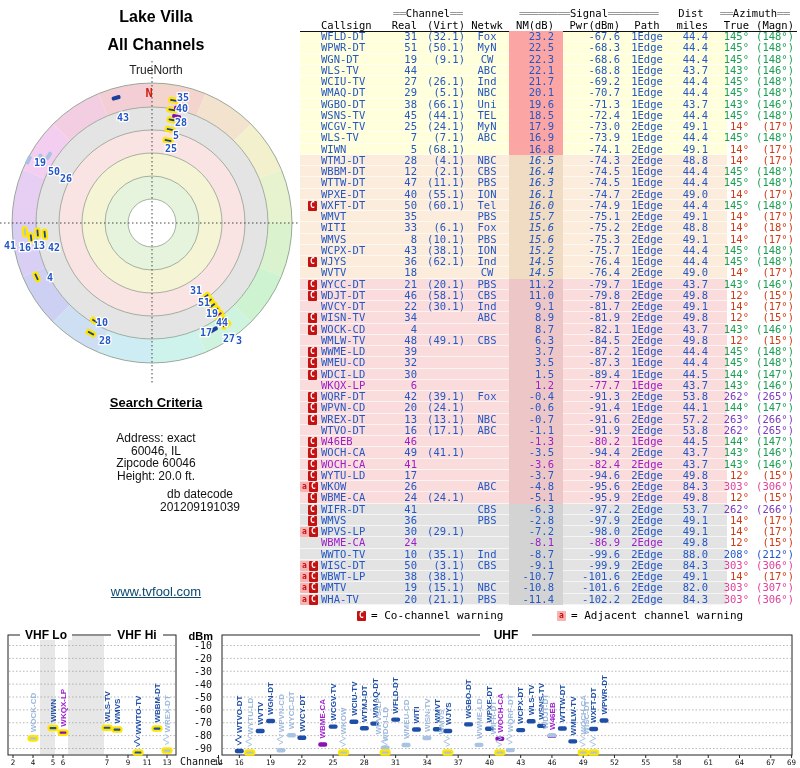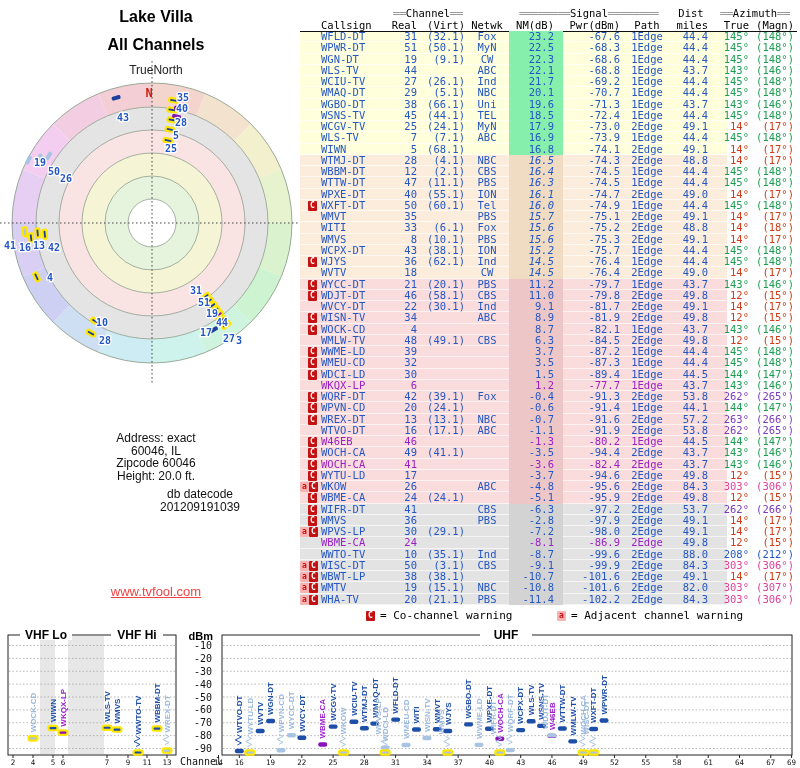--- a/index.html
+++ b/index.html
@@ -15,38 +15,38 @@
   #radar { position:absolute; left:0; top:55px; }
 
   .sc-head { position:absolute; left:0; top:395px; width:312px; text-align:center;
              font:bold 13px "Liberation Sans", sans-serif; text-decoration:underline; }
   .sc-lines { position:absolute; left:0; top:432px; width:312px; text-align:center;
               font:12px "Liberation Sans", sans-serif; line-height:12.6px; color:#111; }
   .sc-db { position:absolute; left:0; top:488px; width:312px; text-align:center;
            font:12px "Liberation Sans", sans-serif; line-height:13px; color:#111;margin-left:44px; }
   .site-link { position:absolute; left:0; top:584px; width:312px; text-align:center;
                font:13px "Liberation Sans", sans-serif; }
-  .site-link a { color:#ef4444; }
+  .site-link a { color:#0c4a6e; }
 
   
   #tbl { position:absolute; left:300px; top:8px; width:427px; font-size:10.5px; }
   .trow { display:grid; grid-template-columns:19px 72px 26px 48px 44px 54px 62px 44px 44px 36px 48px;
           height:11.26px; line-height:11.3px; white-space:nowrap; }
   .hrow { height:11.5px; line-height:11.5px; }
   .hrow .cc { text-align:center; color:#000; }
   .hdeco { color:#999; }
   .h2 span { border-bottom:1px solid #111; }
   .c1 { text-align:left; padding-left:2px; }
   .c2, .c3, .c5, .c6, .c8, .c9, .c10 { text-align:right; }
   .c4, .c7 { text-align:center; }
   .c5 { padding-right:9px; }
   .c6 { padding-right:5px; }
   .c8 { padding-right:5px; }
   .c10 { padding-right:3px; }
-  .b-y  { background:#ffffdc; } .b-y  .c5 { background:#86efac; }
+  .b-y  { background:#ffffdc; } .b-y  .c5 { background:#fca5a5; }
   .b-o  { background:#fcecdb; } .b-o  .c5 { background:#f0dcc3;font-style:italic; }
   .b-p  { background:#fadcdc; } .b-p  .c5 { background:#edc7c7; }
   .b-gr { background:#e3e3e3; } .b-gr .c5 { background:#d3d3d3; }
   .trow { border-bottom:1px solid rgba(255,255,255,0.65); }
   .tb { color:#2457c5; } .tp { color:#9b1fc8; }
   .az-g { color:#1a9e50; } .az-r { color:#d03b16; } .az-p { color:#7d3ac1; }
   .az-m { color:#e0409a; } .az-b { color:#2457c5;text-align:right; }
   .icons { text-align:right; padding-right:2px; }
   .wC, .wa { display:inline-block; width:9px; height:10px; border-radius:1px;
              font:bold 8px/10px "DejaVu Sans Mono", monospace; text-align:center; vertical-align:middle; }
@@ -137,20 +137,21 @@
       <text x="105" y="289" fill="#2457c5" stroke="#ffffff" stroke-width="2.5" paint-order="stroke" font-family="DejaVu Sans Mono, monospace" font-size="10" font-weight="bold" text-anchor="middle">28</text>
       <text x="196" y="239" fill="#2457c5" stroke="#ffffff" stroke-width="2.5" paint-order="stroke" font-family="DejaVu Sans Mono, monospace" font-size="10" font-weight="bold" text-anchor="middle">31</text>
       <text x="204" y="251" fill="#2457c5" stroke="#ffffff" stroke-width="2.5" paint-order="stroke" font-family="DejaVu Sans Mono, monospace" font-size="10" font-weight="bold" text-anchor="middle">51</text>
       <text x="212" y="262" fill="#2457c5" stroke="#ffffff" stroke-width="2.5" paint-order="stroke" font-family="DejaVu Sans Mono, monospace" font-size="10" font-weight="bold" text-anchor="middle">19</text>
       <text x="222" y="271" fill="#2457c5" stroke="#ffffff" stroke-width="2.5" paint-order="stroke" font-family="DejaVu Sans Mono, monospace" font-size="10" font-weight="bold" text-anchor="middle">44</text>
       <text x="206" y="281" fill="#2457c5" stroke="#ffffff" stroke-width="2.5" paint-order="stroke" font-family="DejaVu Sans Mono, monospace" font-size="10" font-weight="bold" text-anchor="middle">17</text>
       <text x="229" y="287" fill="#2457c5" stroke="#ffffff" stroke-width="2.5" paint-order="stroke" font-family="DejaVu Sans Mono, monospace" font-size="10" font-weight="bold" text-anchor="middle">27</text>
       <text x="239" y="289" fill="#2457c5" stroke="#ffffff" stroke-width="2.5" paint-order="stroke" font-family="DejaVu Sans Mono, monospace" font-size="10" font-weight="bold" text-anchor="middle">3</text>
     </svg>
 
+  <div class="sc-head">Search Criteria</div>
   <div class="sc-lines" id="sc-lines">
       <div>Address: exact</div>
       <div>60046, IL</div>
       <div>Zipcode 60046</div>
       <div>Height: 20.0 ft.</div>
     </div>
   <div class="sc-db" id="sc-db">
       <div>db datecode</div>
       <div>201209191039</div>
     </div>
@@ -841,21 +842,21 @@
           <span class="c5 tb">-11.4</span>
           <span class="c6 tb">-102.2</span>
           <span class="c7 tb">2Edge</span>
           <span class="c8 tb">84.3</span>
           <span class="c9 az-m">303°</span>
           <span class="c10 az-m">(306°)</span>
         </div>
       </div>
   </div>
 
-  <div class="legend-item" style="left:366px">
+  <div class="legend-item" style="left:357px">
     <span class="wC">C</span><span>= Co-channel warning</span>
   </div>
   <div class="legend-item" style="left:557px">
     <span class="wa">a</span><span>= Adjacent channel warning</span>
   </div>
 
   <svg id="charts" width="800" height="140" viewBox="0 0 800 140">
       <rect x="40" y="8" width="15" height="118" fill="#e7e7e7"></rect>
       <rect x="68" y="8" width="36" height="118" fill="#e7e7e7"></rect>
       <line x1="9" y1="17.5" x2="175" y2="17.5" stroke="#999" stroke-width="0.7" stroke-dasharray="1.5 2"></line>

